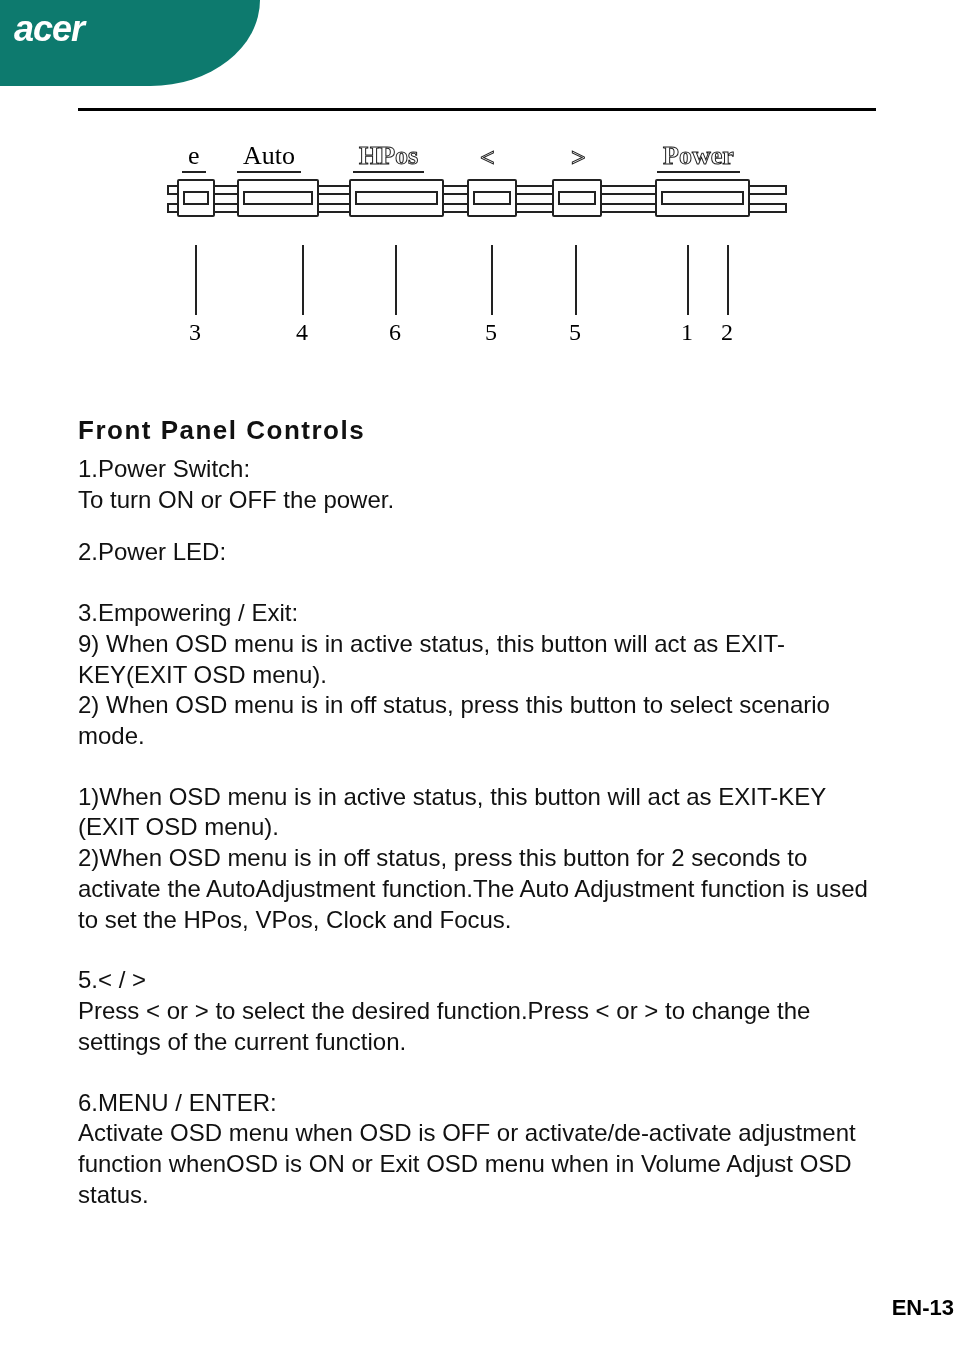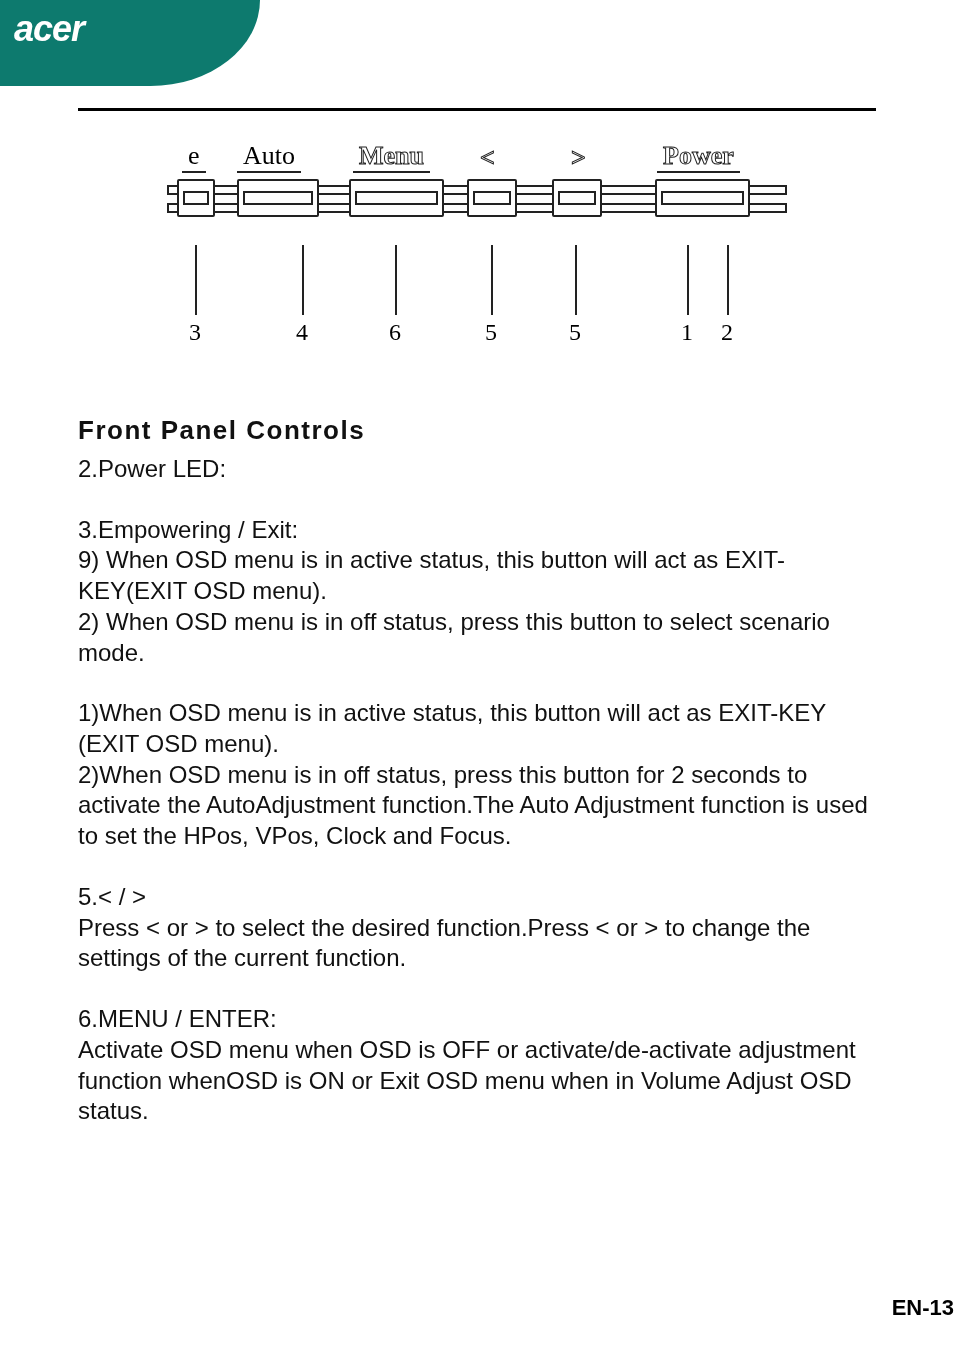--- a/index.html
+++ b/index.html
@@ -137,21 +137,21 @@
   <span class="brand">acer</span>
 </div>
 
 <div class="page">
   <hr class="rule">
 
   <div class="diagram-wrap">
     <div class="diagram-labels-top">
       <span class="tlabel underline" style="left:15px;">e</span>
       <span class="tlabel underline" style="left:70px;">Auto</span>
-      <span class="tlabel underline outline-text" style="left:186px;">Menu</span>
+      <span class="tlabel underline outline-text" style="left:186px;">HPos</span>
       <span class="tlabel outline-text" style="left:313px;">&lt;</span>
       <span class="tlabel outline-text" style="left:404px;">&gt;</span>
       <span class="tlabel underline outline-text" style="left:490px;">Power</span>
     </div>
     <div class="bar-outer">
       <div class="strip top"></div>
       <div class="strip bot"></div>
       <div class="btn" style="left:10px;width:38px;"></div>
       <div class="btn" style="left:70px;width:82px;"></div>
       <div class="btn" style="left:182px;width:95px;"></div>
@@ -178,20 +178,24 @@
       <div class="leader" style="left:520px;"></div>
       <span class="lnum" style="left:520px;">1</span>
 
       <div class="leader" style="left:560px;"></div>
       <span class="lnum" style="left:560px;">2</span>
     </div>
   </div>
 
   <div class="subhead">Front Panel Controls</div>
 
+  <div class="block tight body">
+    <div>1.Power Switch:</div>
+    <div>To turn ON or OFF the power.</div>
+  </div>
 
   <div class="block body">
     <div>2.Power LED:</div>
   </div>
 
   <div class="block body">
     <div>3.Empowering / Exit:</div>
     <div>9) When OSD menu is in active status, this button will act as EXIT-KEY(EXIT OSD menu).</div>
     <div>2) When OSD menu is in off status, press this button to select scenario mode.</div>
   </div>

